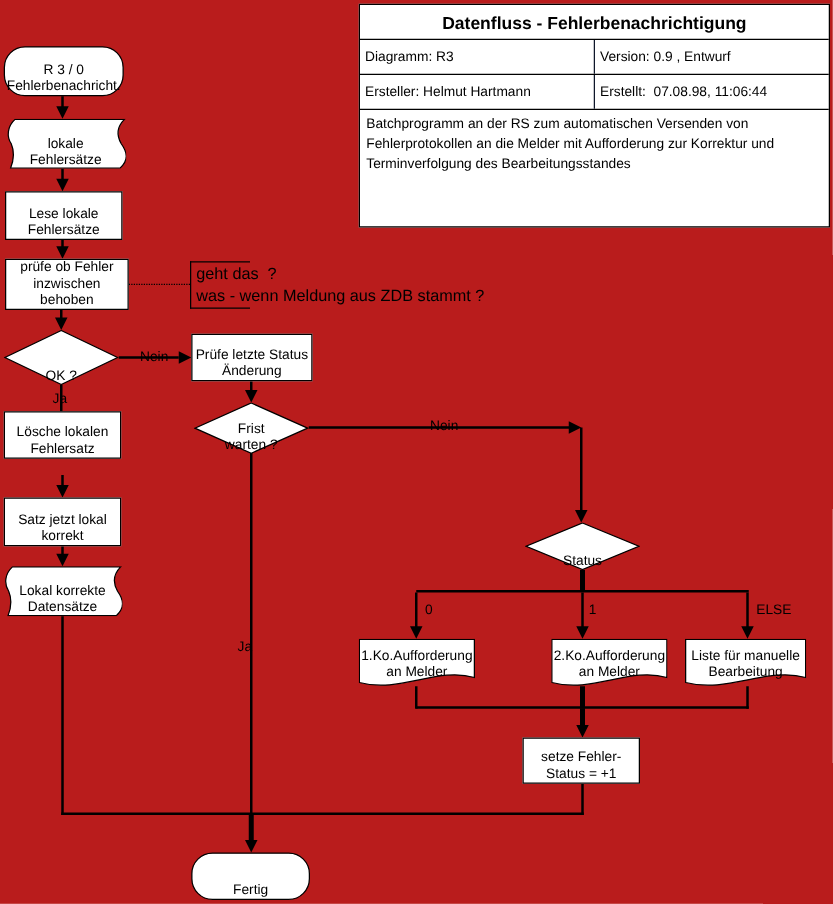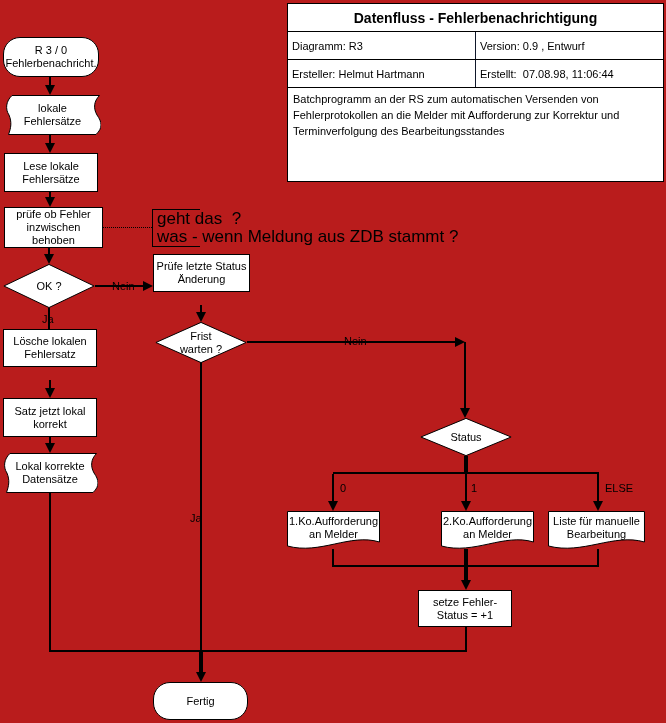--- a/index.html
+++ b/index.html
@@ -1,35 +1,35 @@
 <!DOCTYPE html>
 <html><head>
 <meta charset="utf-8">
 <style>
   *{box-sizing:border-box;margin:0;padding:0}
   html,body{width:666px;height:723px}
   body{background:#fff;font-family:"Liberation Sans",sans-serif;color:#000}
   #canvas{position:relative;width:666px;height:723px;background:#b91c1c;overflow:hidden}
-  .node{position:absolute;display:flex;align-items:center;justify-content:center;
+  .node{position:absolute;display:flex;align-items:flex-end;justify-content:center;
         text-align:center;font-size:11px;line-height:13px;white-space:pre-line}
   .rect{border:1px solid #000;background:#fff}
   .term{border:1px solid #000;background:#fff;border-radius:17px}
   .shape-svg{position:absolute;left:0;top:0;width:100%;height:100%}
   .shape-label{position:relative;z-index:1}
   .wave-label{padding-bottom:6px}
   .ln{position:absolute;background:#000}
   .ah-d{position:absolute;width:0;height:0;border-left:5px solid transparent;
         border-right:5px solid transparent;border-top:10px solid #000}
   .ah-r{position:absolute;width:0;height:0;border-top:5px solid transparent;
         border-bottom:5px solid transparent;border-left:10px solid #000}
   .lbl{position:absolute;font-size:11px;line-height:13px}
   .dotted{position:absolute;height:0;border-top:1px dotted #000}
   .bracket{position:absolute;border-left:1px solid #000;border-top:1px solid #000;
            border-bottom:1px solid #000}
-  .ann{position:absolute;font-size:17px;line-height:17px;white-space:pre}
+  .ann{position:absolute;font-size:13px;line-height:17px;white-space:pre}
   
   .tb{position:absolute;left:287px;top:3px;width:377px;height:179px;border:1px solid #000;
       display:flex;flex-direction:column;background:#fff}
   .tb-title{height:28px;border-bottom:1px solid #000;display:flex;align-items:center;
             justify-content:center;font-weight:bold;font-size:14px}
   .tb-row{height:28px;border-bottom:1px solid #000;display:flex}
   .tb-cell{display:flex;align-items:center;padding-left:4px;font-size:11px;white-space:pre}
   .tb-cell.l{width:188px;border-right:1px solid #0f172a}
   .tb-cell.r{flex:1}
   .tb-desc{flex:1;padding:3px 5px;font-size:11px;line-height:16px}
@@ -152,21 +152,21 @@
 behoben</span>
   </div>
 
   <div class="node" style="left:3px;top:264px;width:92px;height:44px">
     <svg class="shape-svg" viewBox="0 0 100 100" preserveAspectRatio="none">
       <polygon points="50,1 99,50 50,99 1,50" fill="#fff" stroke="#000" vector-effect="non-scaling-stroke"></polygon>
     </svg>
     <span class="shape-label">OK ?</span>
   </div>
 
-  <div class="node rect" style="left:153px;top:254px;width:97px;height:38px">
+  <div class="node rect" style="left:153px;top:267px;width:97px;height:38px">
     <span class="shape-label">Prüfe letzte Status
 Änderung</span>
   </div>
 
   <div class="node rect" style="left:3px;top:329px;width:94px;height:38px">
     <span class="shape-label">Lösche lokalen
 Fehlersatz</span>
   </div>
 
   <div class="node" style="left:2px;top:453px;width:96px;height:40px">

